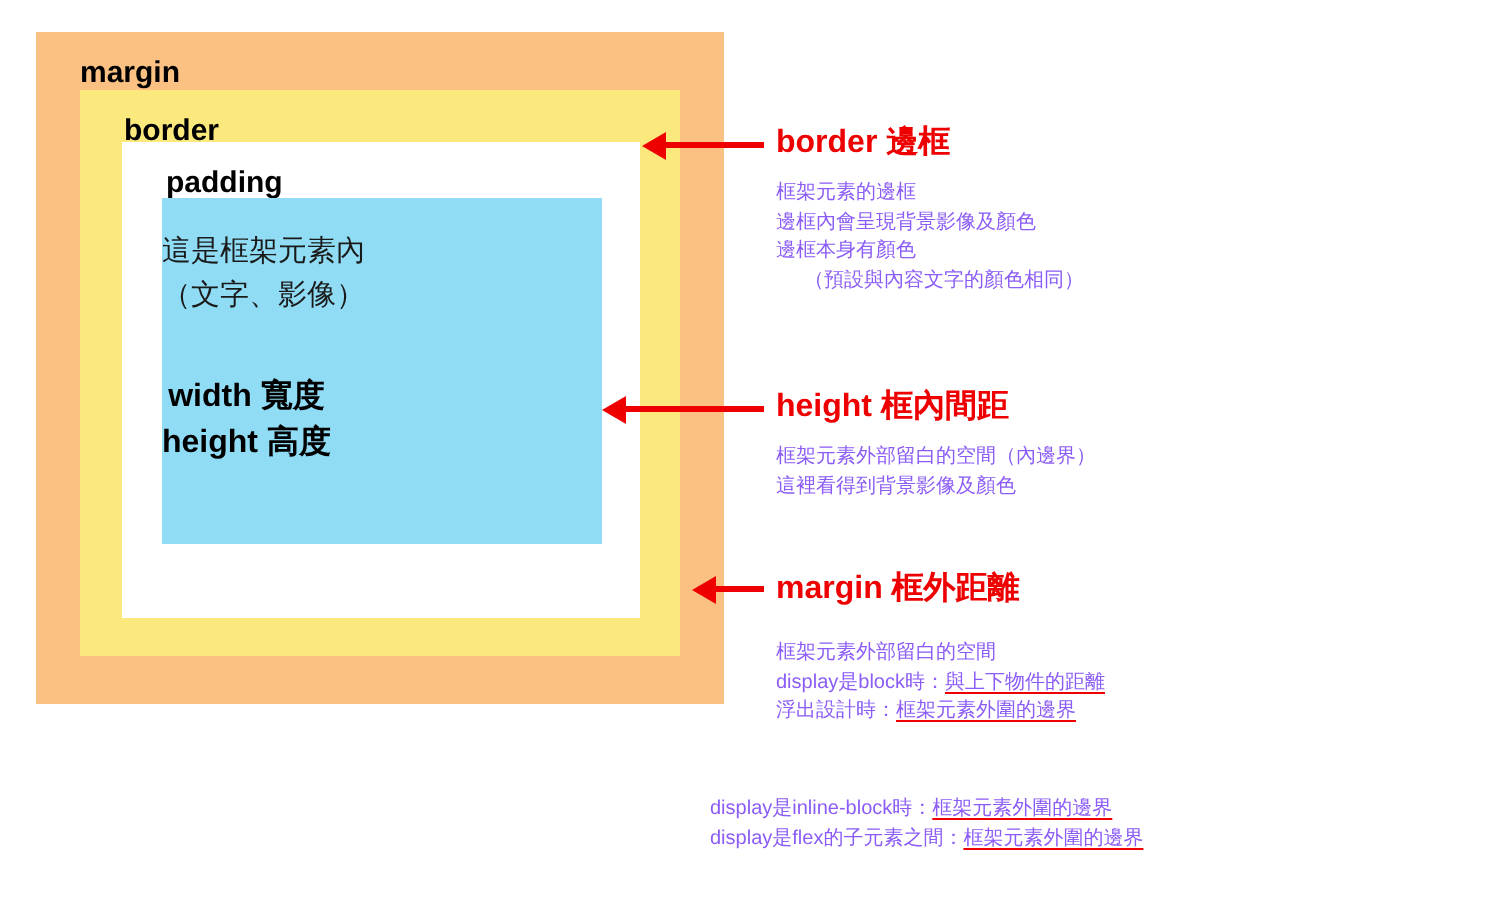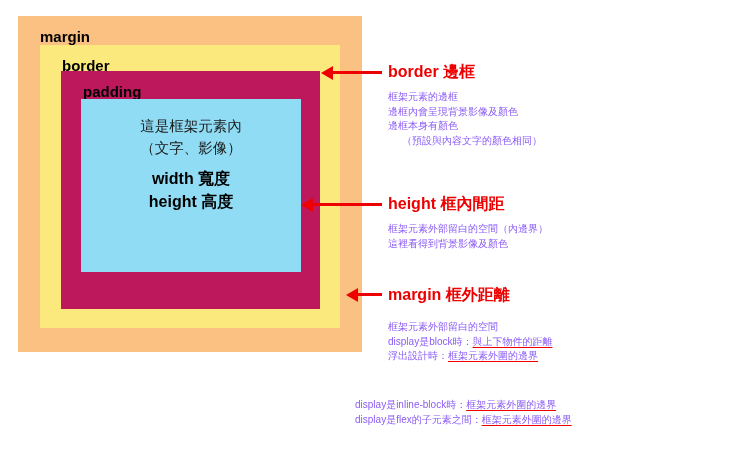--- a/index.html
+++ b/index.html
@@ -39,34 +39,34 @@
     height: 283px;
     background: #fbe97d;
     box-sizing: border-box;
   }
   .box-padding {
     position: absolute;
     left: 21px;
     top: 26px;
     width: 259px;
     height: 238px;
-    background: #be185d;
+    background: #ffffff;
     box-sizing: border-box;
   }
   .box-content {
     position: absolute;
     left: 20px;
     top: 28px;
     width: 220px;
     height: 173px;
     background: #90dcf4;
     box-sizing: border-box;
     display: flex;
     flex-direction: column;
-    align-items: center;
+    align-items: flex-start;
     justify-content: flex-start;
     padding-top: 16px;
   }
 
   .box-label {
     position: absolute;
     font-weight: bold;
     font-size: 15px;
     color: #000000;
     line-height: 1;
@@ -77,21 +77,21 @@
   .label-padding { left: 22px; top: 13px; }
 
   .content-text {
     font-size: 14.5px;
     color: #1a1a1a;
     line-height: 1.52;
     text-align: center;
     white-space: nowrap;
   }
   .content-dims {
-    margin-top: 8px;
+    margin-top: 28px;
     font-size: 16px;
     font-weight: bold;
     color: #000000;
     line-height: 1.45;
     text-align: center;
     white-space: nowrap;
   }
 
   
   .arrow {

